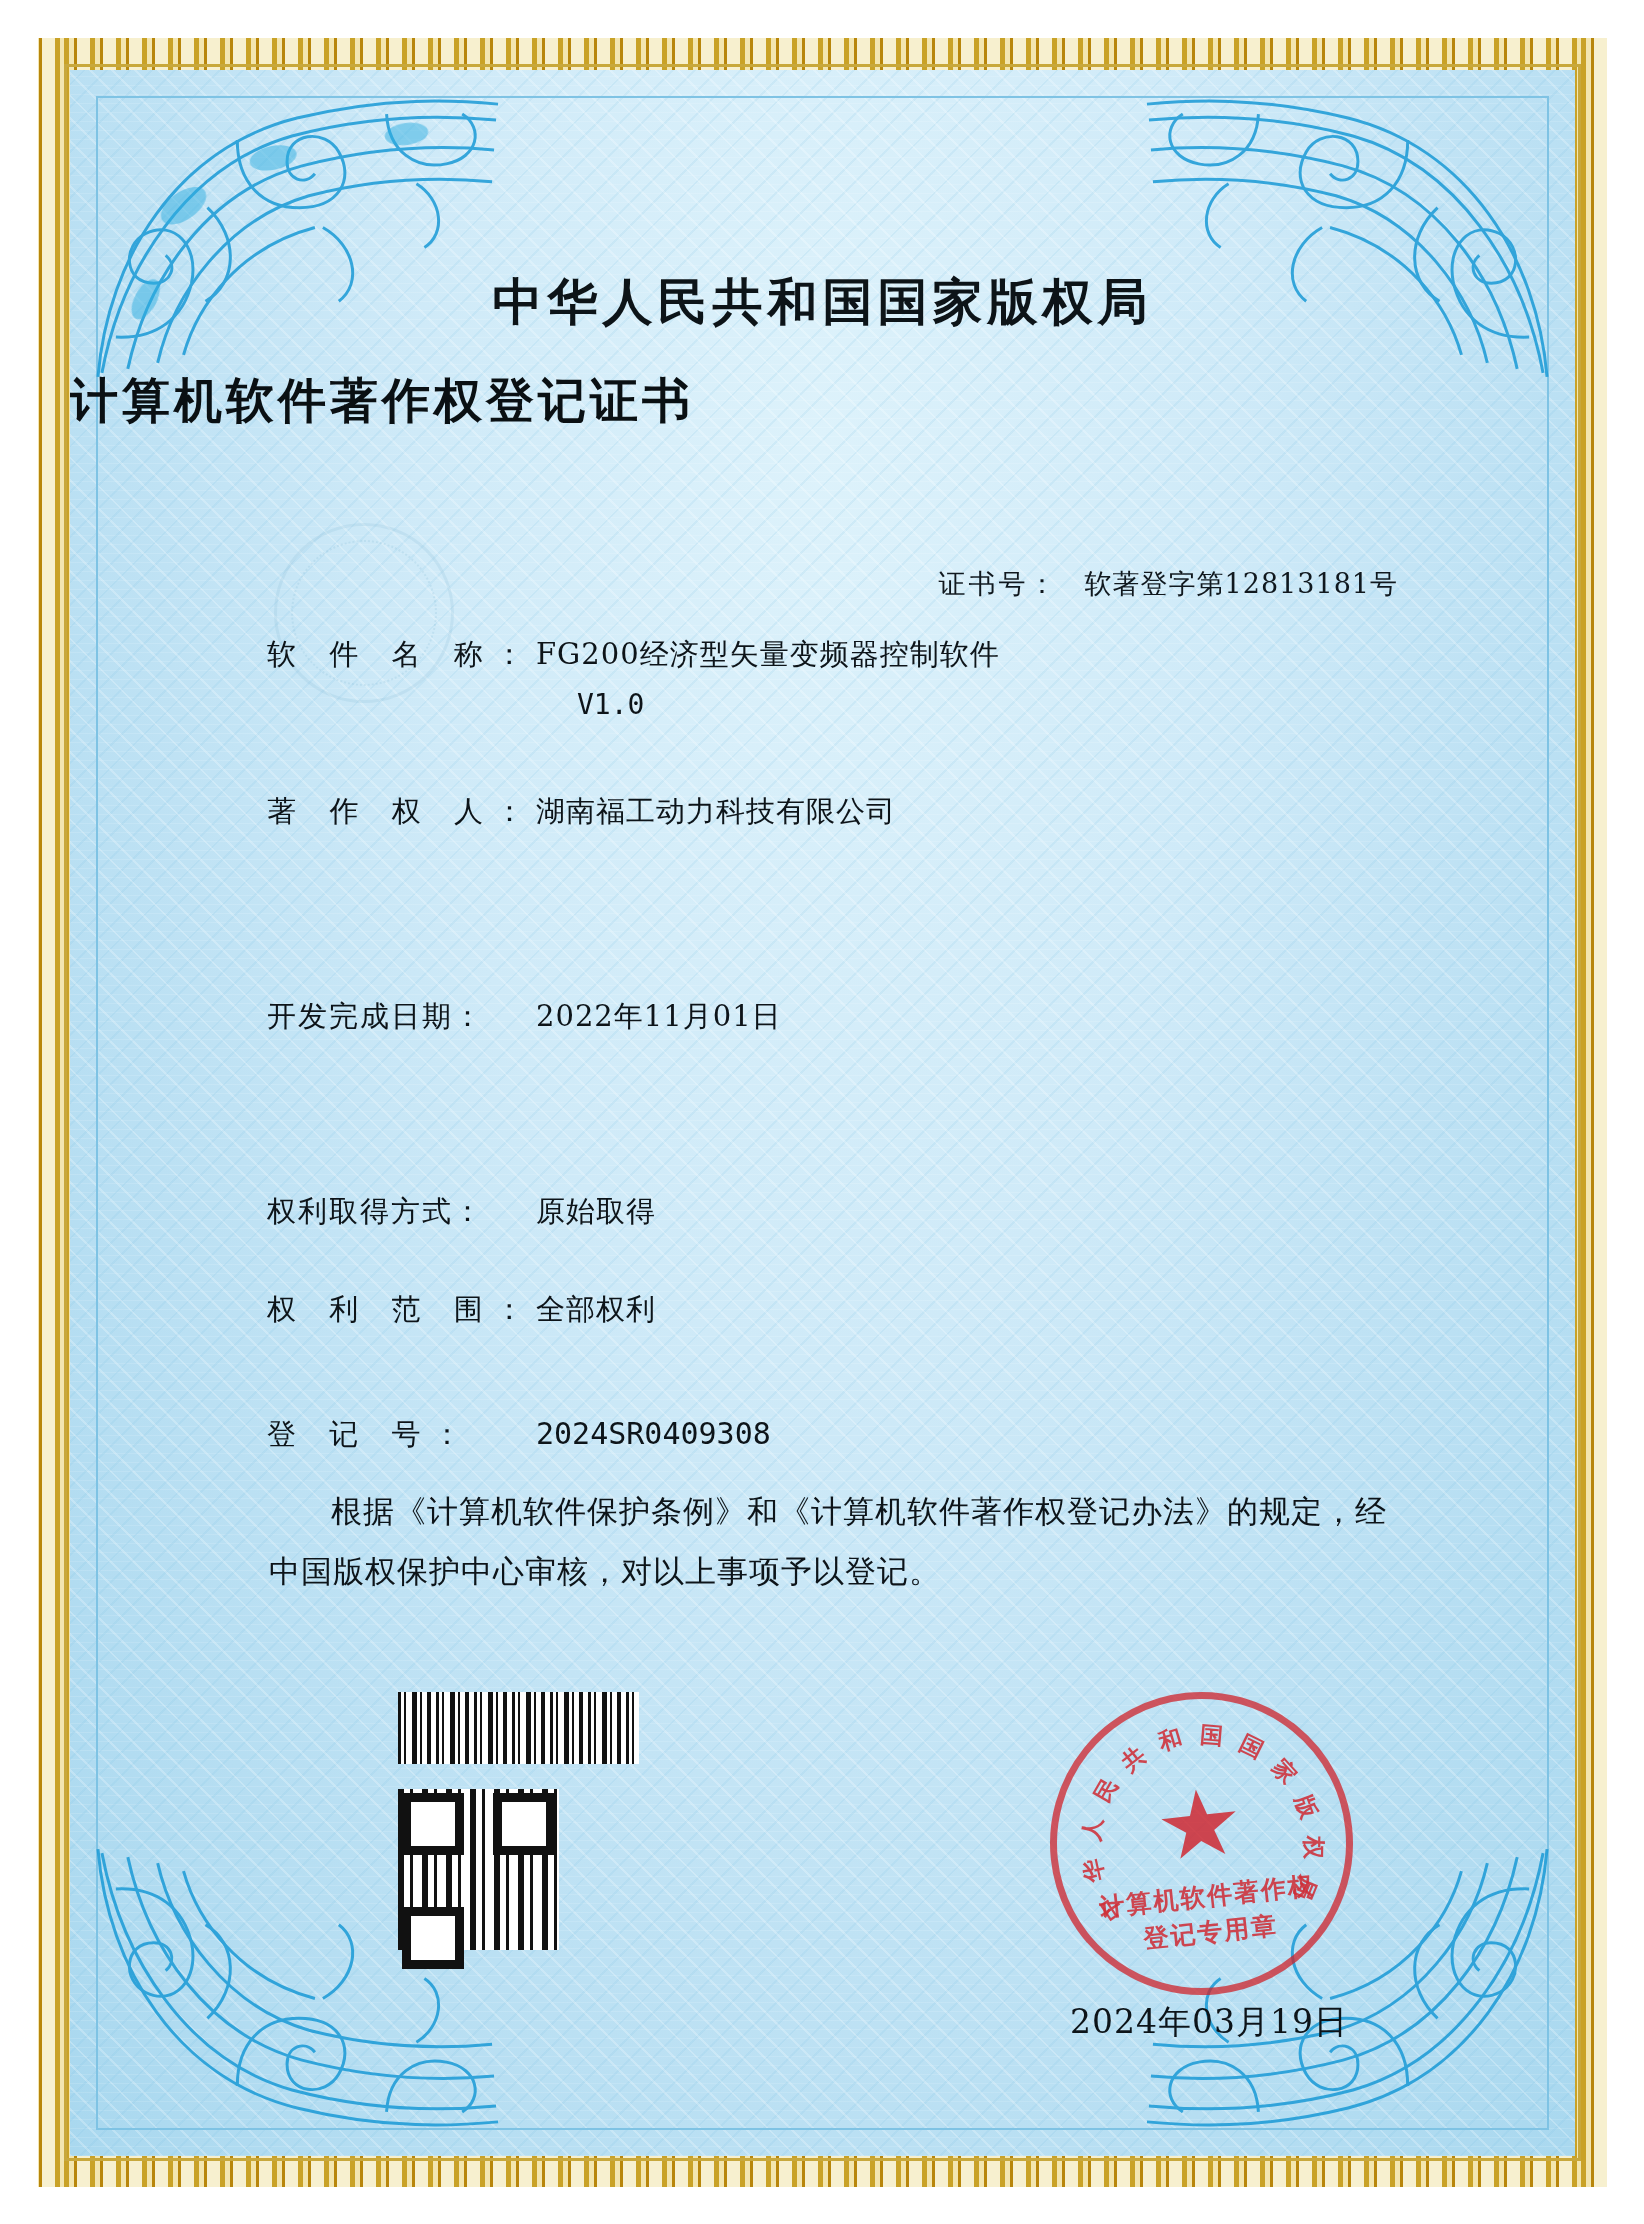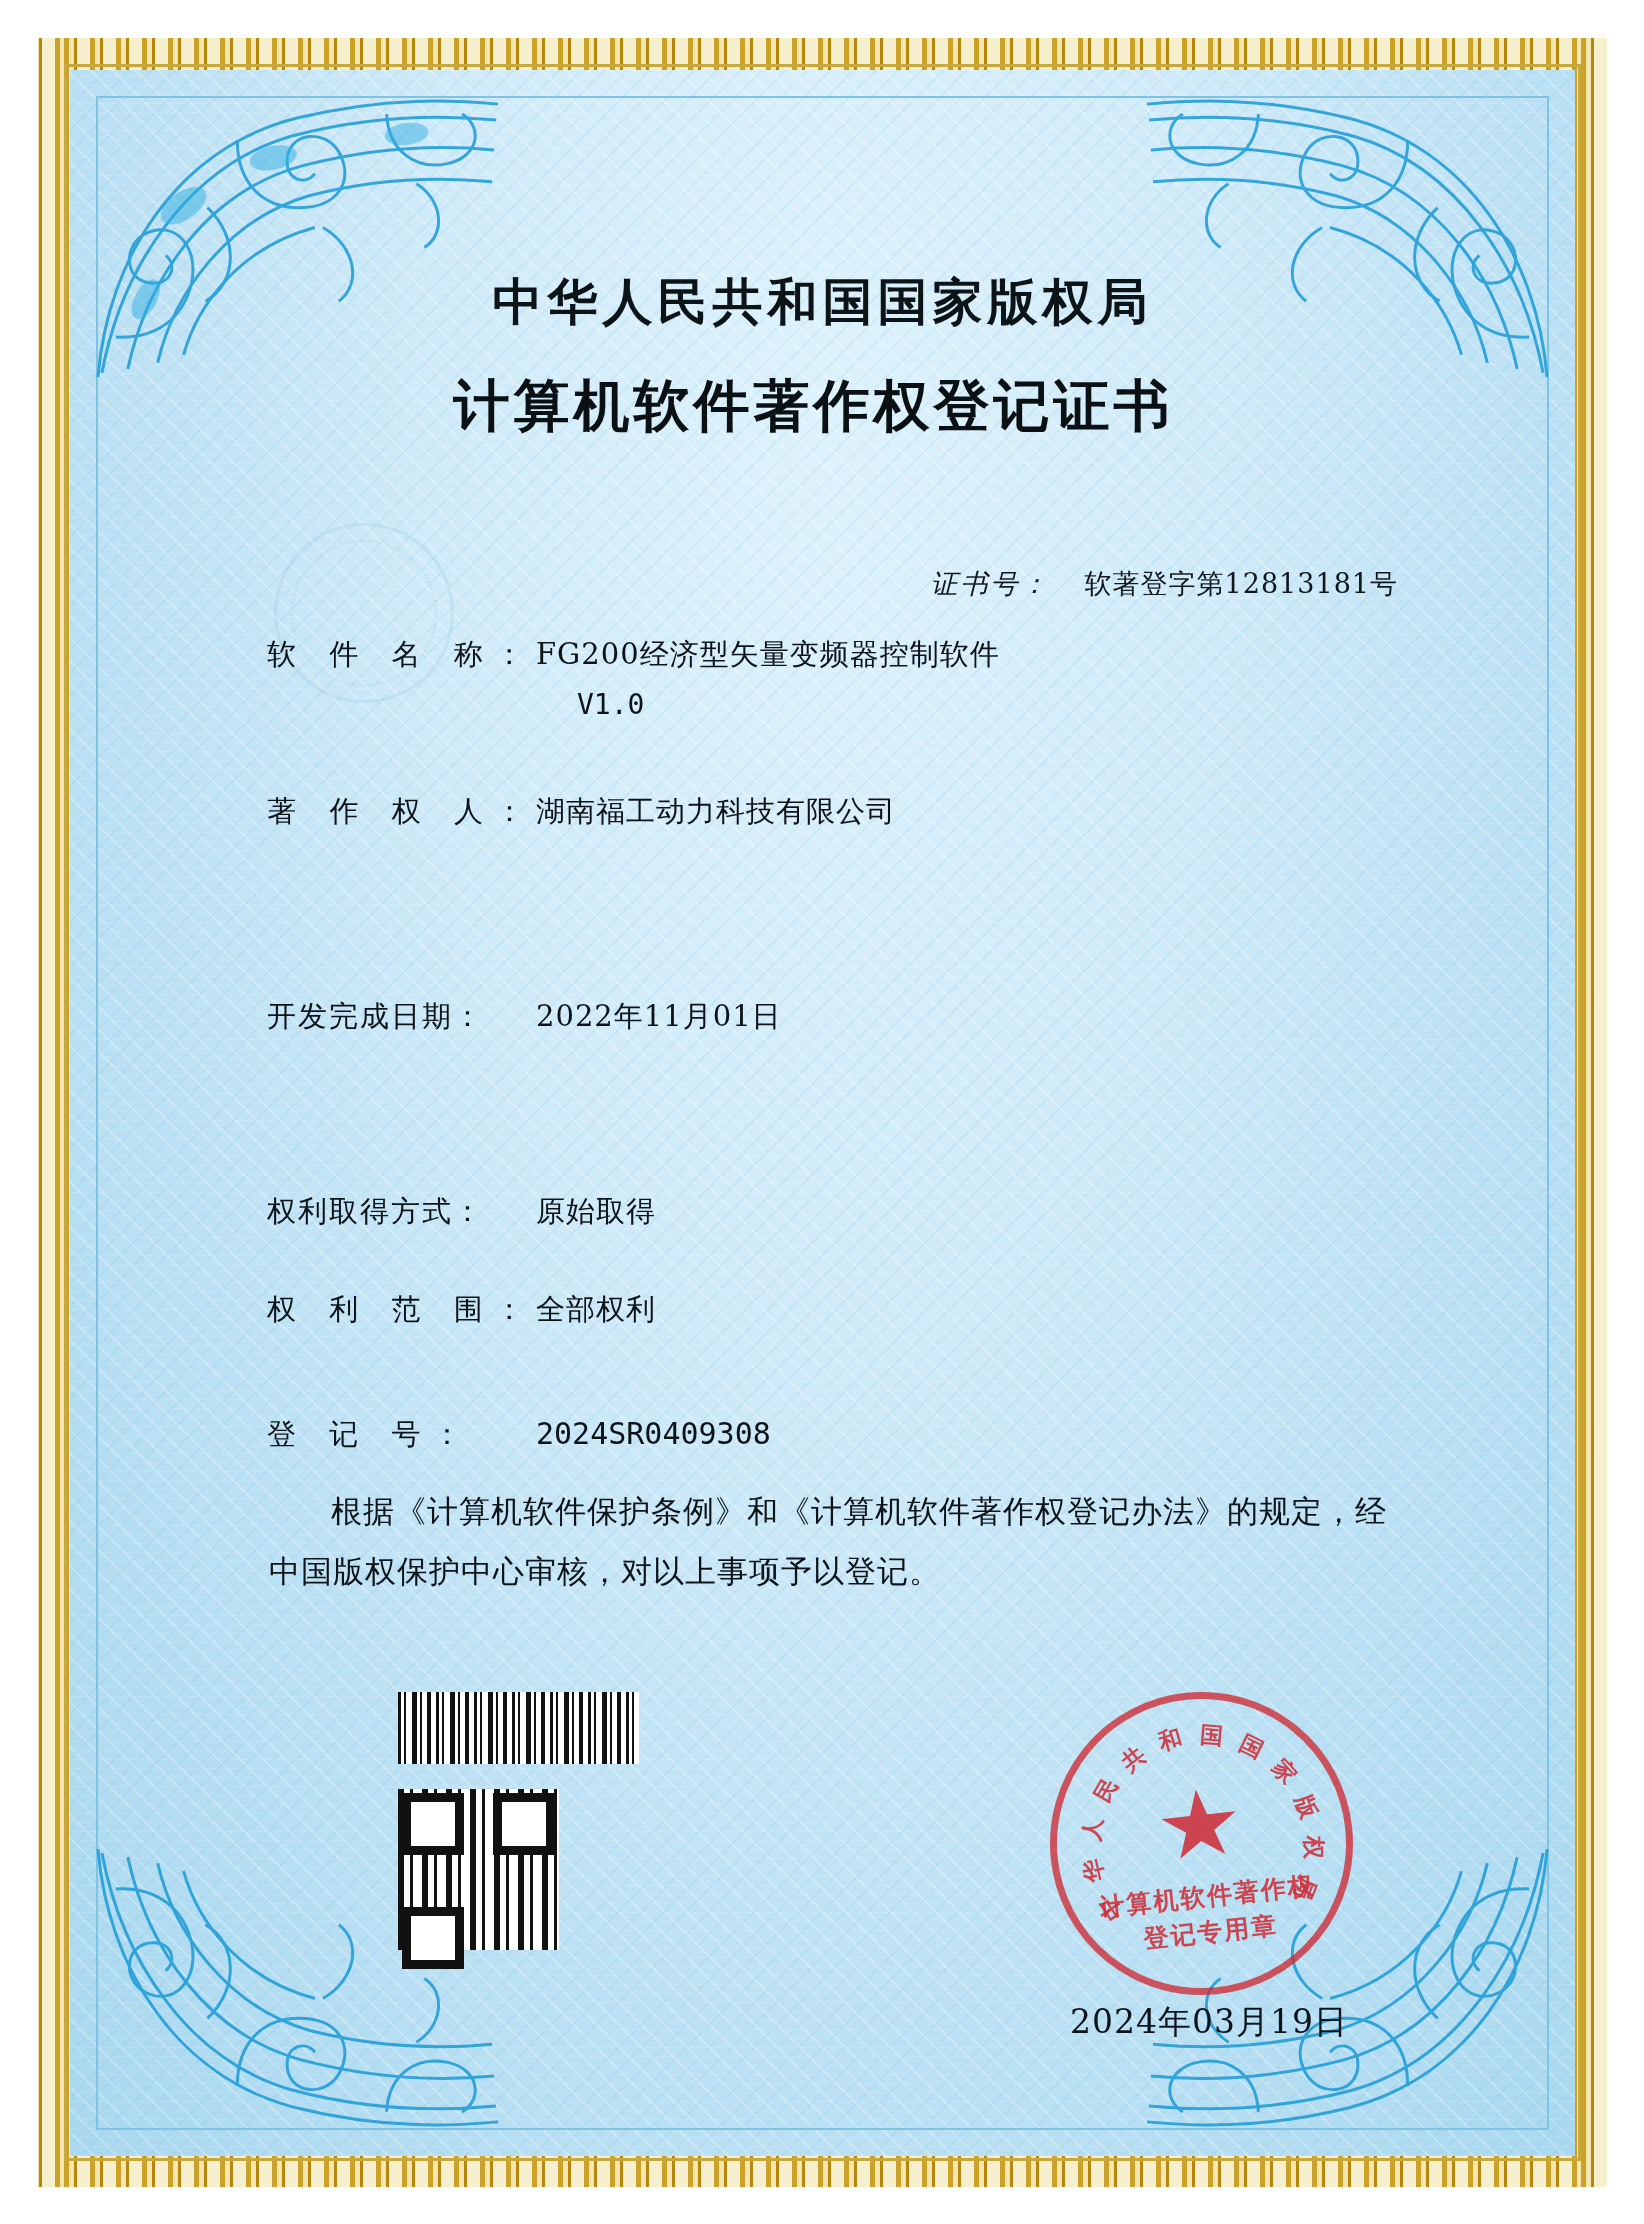--- a/index.html
+++ b/index.html
@@ -135,39 +135,38 @@
     font-family: "DejaVu Serif", "Liberation Serif", serif;
     font-size: 50px;
     font-weight: 700;
     letter-spacing: 5px;
     color: #0d1418;
   }
   .title-main {
     position: absolute;
     left: 0; right: 18px;
     top: 299px;
-    text-align: center;
-    font-family: "DejaVu Serif", "Liberation Serif", serif;
-    font-size: 56px;
+    font-family: "DejaVu Serif", "Liberation Serif", serif;
+    font-size: 48px;
     font-weight: 700;
     letter-spacing: 4px;
     color: #0a1013;
   }
 
   .cert-no {
     position: absolute;
     right: 177px;
     top: 496px;
     font-family: "DejaVu Serif", "Liberation Serif", serif;
     font-size: 27px;
     letter-spacing: 1px;
     color: #10181e;
     white-space: nowrap;
   }
-  .cert-no .label { margin-right: 34px; letter-spacing: 3px; font-style: italic; }
+  .cert-no .label { margin-right: 26px; letter-spacing: 3px; }
 
   .field {
     position: absolute;
     left: 197px;
     font-size: 29px;
     color: #0d1419;
     font-family: "DejaVu Serif", "Liberation Serif", serif;
     white-space: nowrap;
   }
   .field .flabel {

